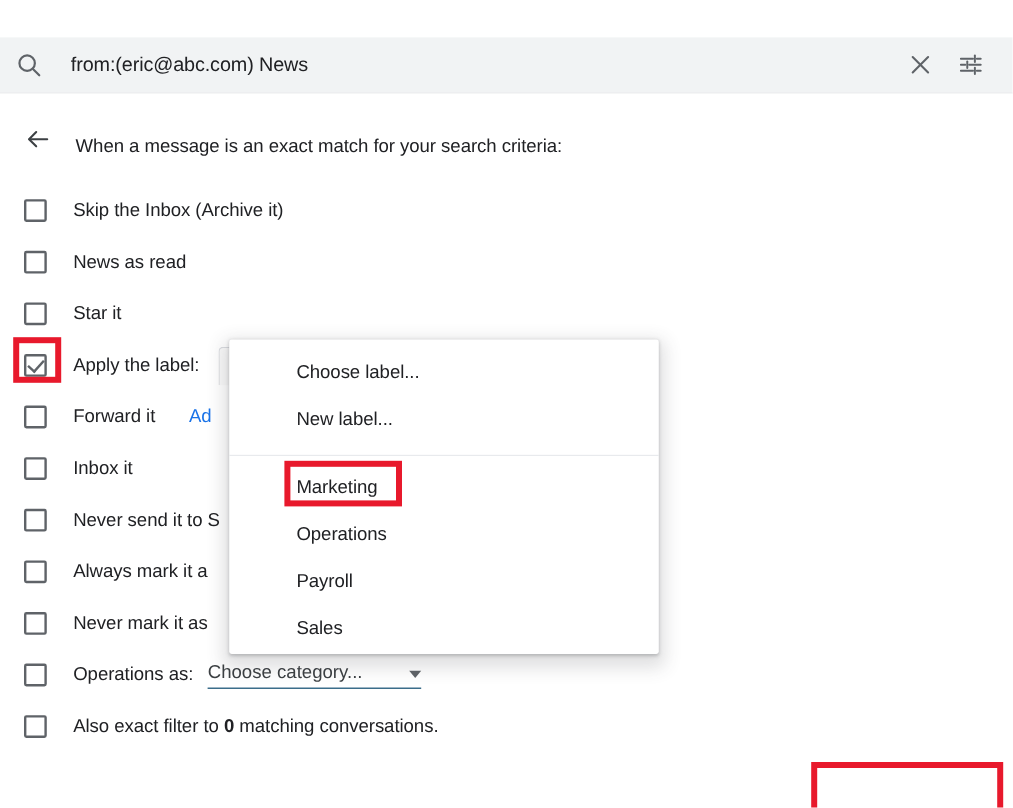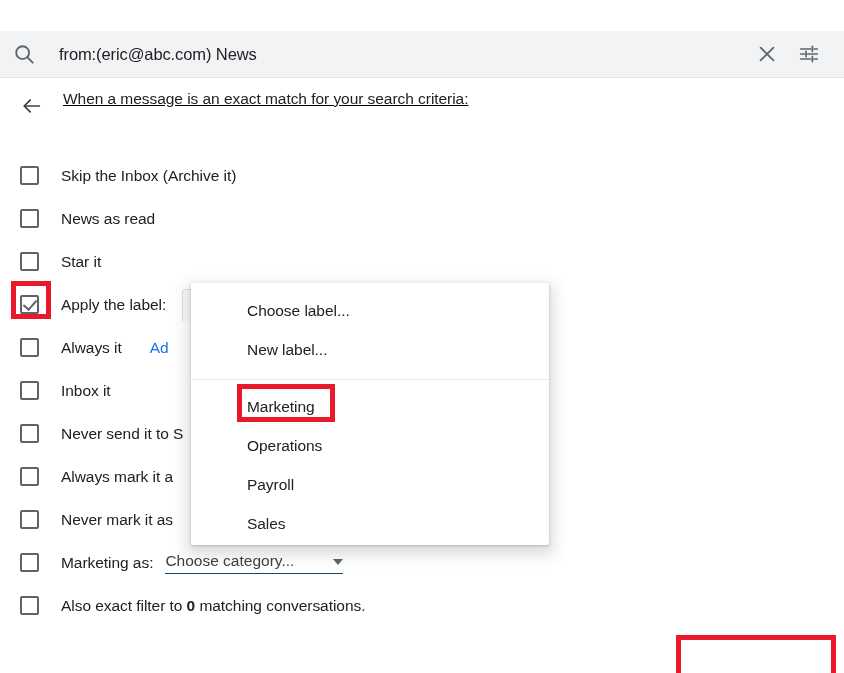--- a/index.html
+++ b/index.html
@@ -60,25 +60,24 @@
   
   .panel {
     position: absolute;
     left: 0; top: 47px;
     width: 844px; height: 626px;
     background: #ffffff;
   }
 
   .header-row {
     position: absolute;
-    left: 0; top: 12px;
-    display: flex;
-    align-items: flex-start;
+    left: 0; top: 22px;
+    display: flex;
+    align-items: flex-end;
     height: 32px;
-    text-decoration: underline;
   }
   .back-btn {
     width: 36px; height: 32px;
     margin-left: 14px;
     display: flex; align-items: center; justify-content: center;
   }
   .header-text {
     font-size: 15.5px;
     color: #202124;
     margin-left: 13px;
@@ -310,21 +309,21 @@
       </div>
 
       <div class="row">
         <div class="cb checked"></div>
         <div class="row-label">Apply the label:</div>
         <div class="label-select"></div>
       </div>
 
       <div class="row">
         <div class="cb"></div>
-        <div class="row-label">Always it</div>
+        <div class="row-label">Forward it</div>
         <div class="link-blue">Ad</div>
       </div>
 
       <div class="row">
         <div class="cb"></div>
         <div class="row-label">Inbox it</div>
       </div>
 
       <div class="row">
         <div class="cb"></div>
@@ -336,21 +335,21 @@
         <div class="row-label">Always mark it a</div>
       </div>
 
       <div class="row">
         <div class="cb"></div>
         <div class="row-label">Never mark it as</div>
       </div>
 
       <div class="row">
         <div class="cb"></div>
-        <div class="row-label">Marketing as:</div>
+        <div class="row-label">Operations as:</div>
         <div class="cat-select">
           <div class="cat-text">Choose category...</div>
           <div class="caret"></div>
         </div>
       </div>
 
       <div class="row">
         <div class="cb"></div>
         <div class="row-label"><span>Also exact filter to </span><b>0</b><span> matching conversations.</span></div>
       </div>

